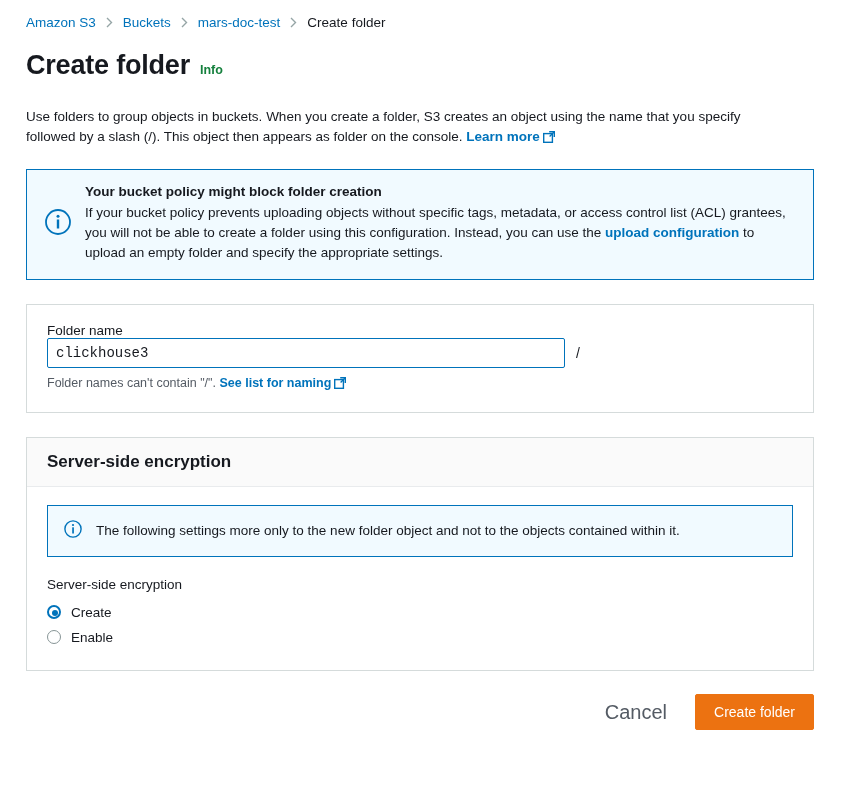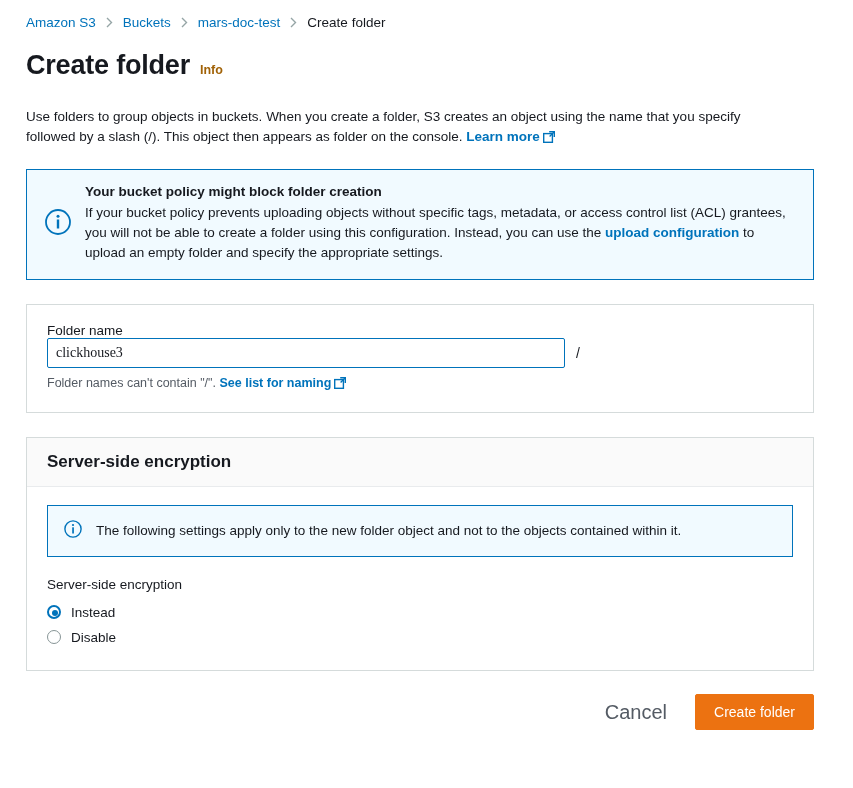--- a/index.html
+++ b/index.html
@@ -50,21 +50,21 @@
     align-items: baseline;
   }
   .page-title {
     font-size: 27px;
     font-weight: bold;
     letter-spacing: -0.2px;
     color: #16191f;
     margin: 0;
   }
   .info-link {
-    color: #a16207;
+    color: #15803d;
     font-size: 12.5px;
     font-weight: bold;
     margin-left: 10px;
     cursor: pointer;
   }
 
   .page-desc {
     padding: 12px 26px 0 26px;
     font-size: 13.5px;
     line-height: 20px;
@@ -138,21 +138,21 @@
   }
   .input-row {
     display: flex;
     align-items: center;
   }
   .text-input {
     width: 518px;
     height: 30px;
     padding: 4px 8px;
     font-size: 14px;
-    font-family: Liberation Serif, serif;
+    font-family: Liberation Mono, monospace;
     color: #16191f;
     border: 1px solid #0073bb;
     border-radius: 2px;
     outline: none;
     background: #ffffff;
   }
   .suffix-slash {
     margin-left: 11px;
     font-size: 14px;
     color: #16191f;
@@ -341,32 +341,32 @@
     </div>
     <div class="card-body">
       <div class="infobox">
         <span class="infobox-icon">
           <svg width="18" height="18" viewBox="0 0 18 18">
             <circle cx="9" cy="9" r="8.1" fill="none" stroke="#0073bb" stroke-width="1.4"></circle>
             <circle cx="9" cy="5" r="1.1" fill="#0073bb"></circle>
             <rect x="8.2" y="7.3" width="1.7" height="6.2" fill="#0073bb"></rect>
           </svg>
         </span>
-        <span class="infobox-text">The following settings apply only to the new folder object and not to the objects contained within it.</span>
+        <span class="infobox-text">The following settings more only to the new folder object and not to the objects contained within it.</span>
       </div>
 
       <div class="radio-group-label">Server-side encryption</div>
 
       <label class="radio-item">
         <span class="radio checked"></span>
-        <span class="radio-label">Instead</span>
+        <span class="radio-label">Create</span>
       </label>
       <label class="radio-item">
         <span class="radio"></span>
-        <span class="radio-label">Disable</span>
+        <span class="radio-label">Enable</span>
       </label>
     </div>
   </section>
 
   <div class="actions">
     <button class="btn-link">Cancel</button>
     <button class="btn-primary">Create folder</button>
   </div>
 
   <div class="bottom-strip"></div>

